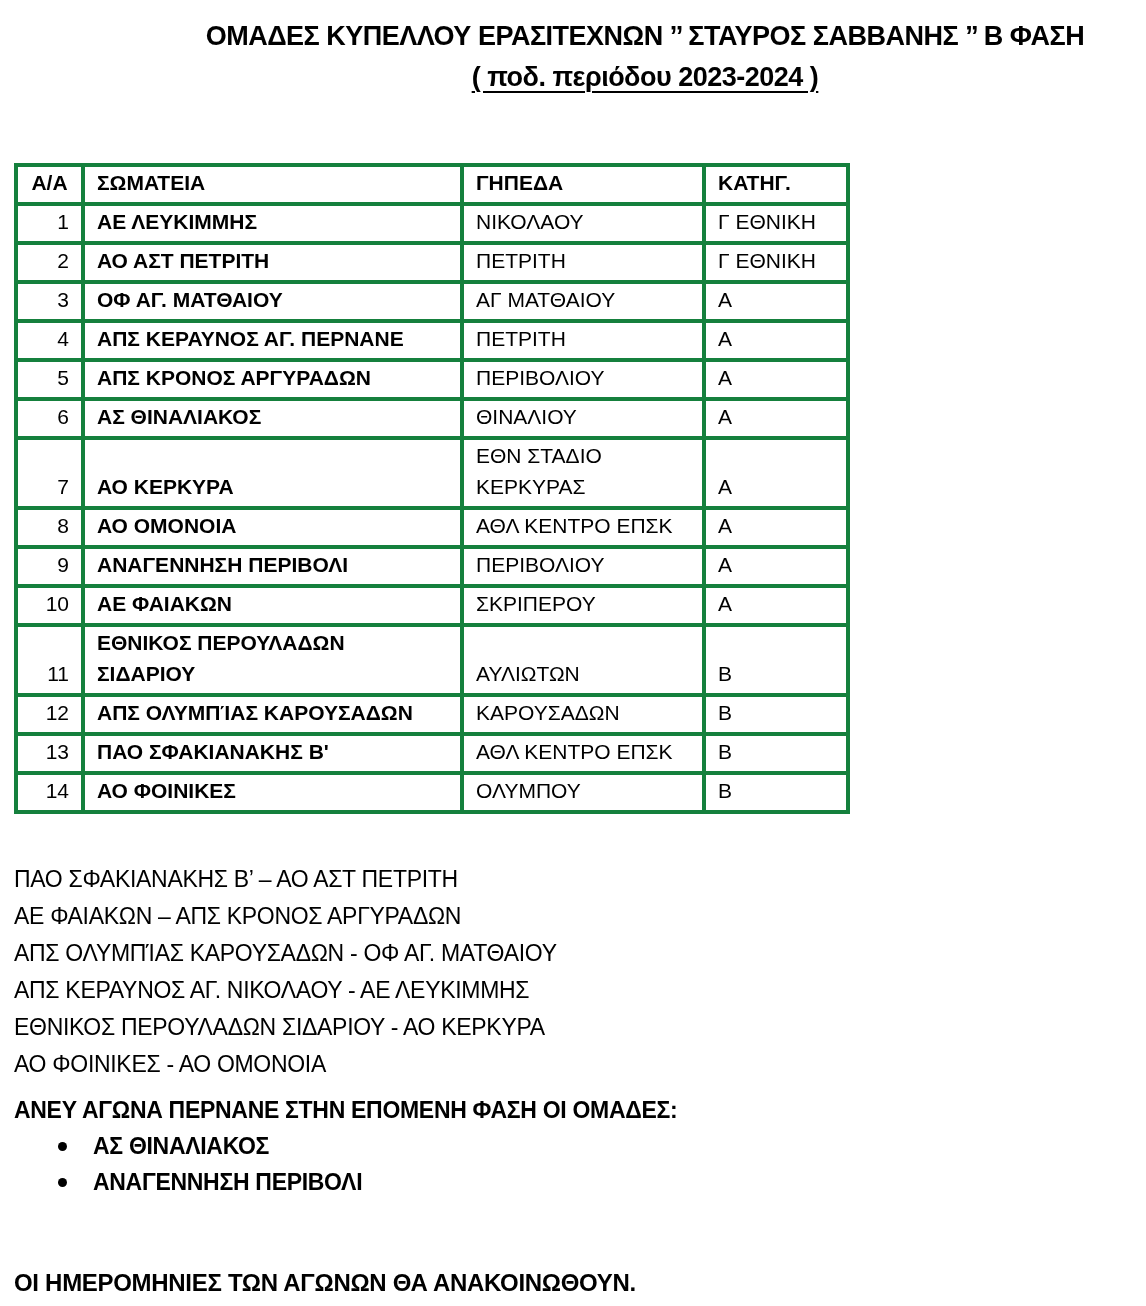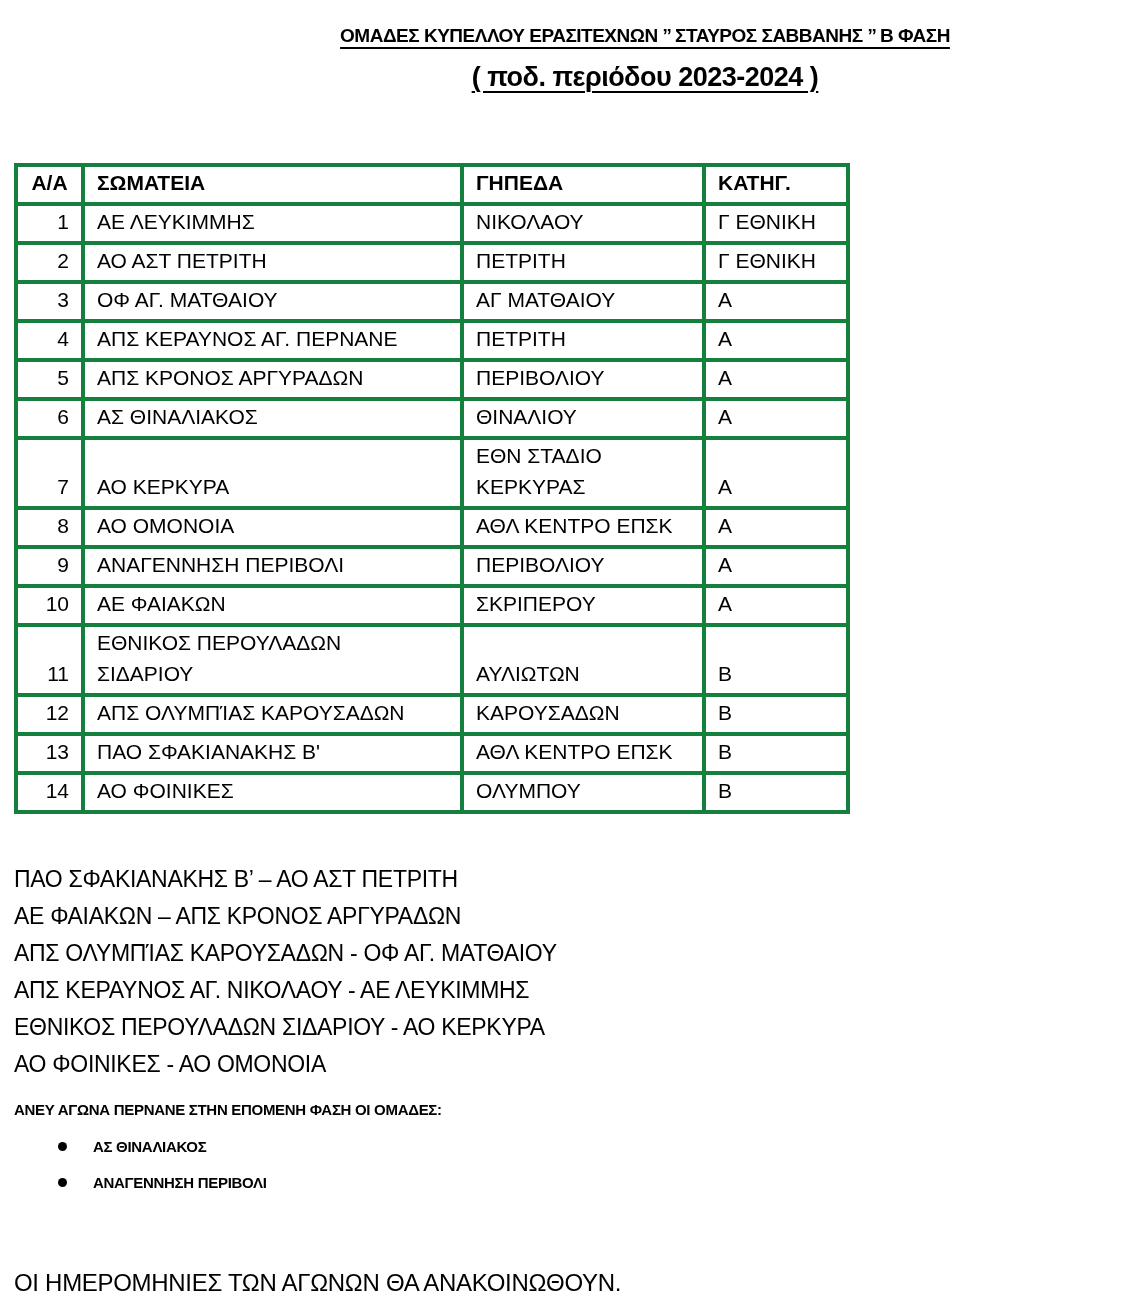--- a/index.html
+++ b/index.html
@@ -21,24 +21,23 @@
   .title-block {
     position: absolute;
     left: 145px;
     top: 16px;
     width: 1000px;
     text-align: center;
     font-weight: bold;
     letter-spacing: -0.5px;
   }
   .title-line1 {
-    font-size: 19px;
+    font-size: 27px;
     line-height: 40px;
     white-space: pre-line;
-    text-decoration: underline;
     text-decoration-thickness: 2px;
     text-underline-offset: 5px;
   }
   .title-line2 {
     font-size: 27px;
     line-height: 40px;
     margin-top: 1px;
     white-space: pre-line;
     text-decoration: underline;
     text-decoration-thickness: 2px;
@@ -74,21 +73,21 @@
   table.teams th {
     font-weight: bold;
     text-align: left;
   }
   table.teams th.th-num { text-align: center; padding-left: 4px; }
   table.teams td.td-num {
     text-align: right;
     padding-right: 12px;
     font-weight: normal;
   }
-  table.teams td.td-club { font-weight: normal; margin-left: 42px; }
+  table.teams td.td-club { font-weight: bold; margin-left: 42px; }
   table.teams td.td-ground, table.teams td.td-cat { font-weight: normal; }
 
   
   .match-list {
     position: absolute;
     left: 14px;
     top: 861px;
     font-weight: normal;
     font-size: 23px;
     letter-spacing: -0.3px;
@@ -97,21 +96,21 @@
     line-height: 37px;
     white-space: pre-line;
   }
 
   
   .byes {
     position: absolute;
     left: 14px;
     top: 1096px;
     font-weight: bold;
-    font-size: 15px;
+    font-size: 23px;
     letter-spacing: -0.3px;
   }
   .byes-heading { line-height: 28px; }
   .bye-item {
     display: flex;
     align-items: center;
     margin-top: 9px;
     height: 27px;
     padding-left: 44px;
   }
@@ -122,21 +121,21 @@
     background: #000000;
     flex: 0 0 auto;
   }
   .bye-item .bye-label { margin-left: 26px; }
 
   
   .footer-line {
     position: absolute;
     left: 14px;
     top: 1268px;
-    font-weight: normal;
+    font-weight: bold;
     font-size: 24px;
     line-height: 30px;
     letter-spacing: -0.3px;
   }
 </style>
 </head>
 <body>
 
 <div class="page">
 

